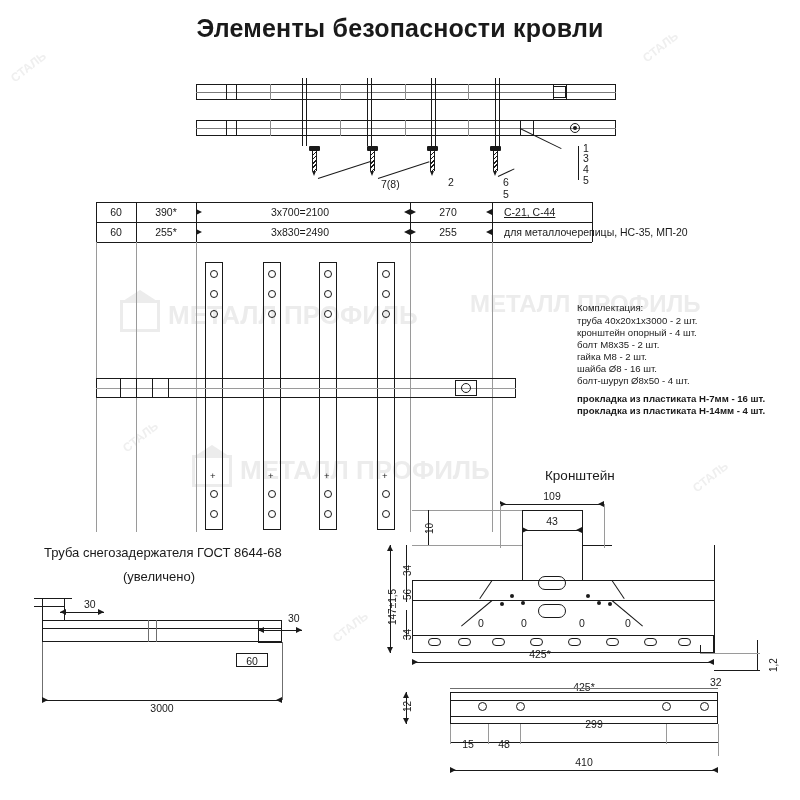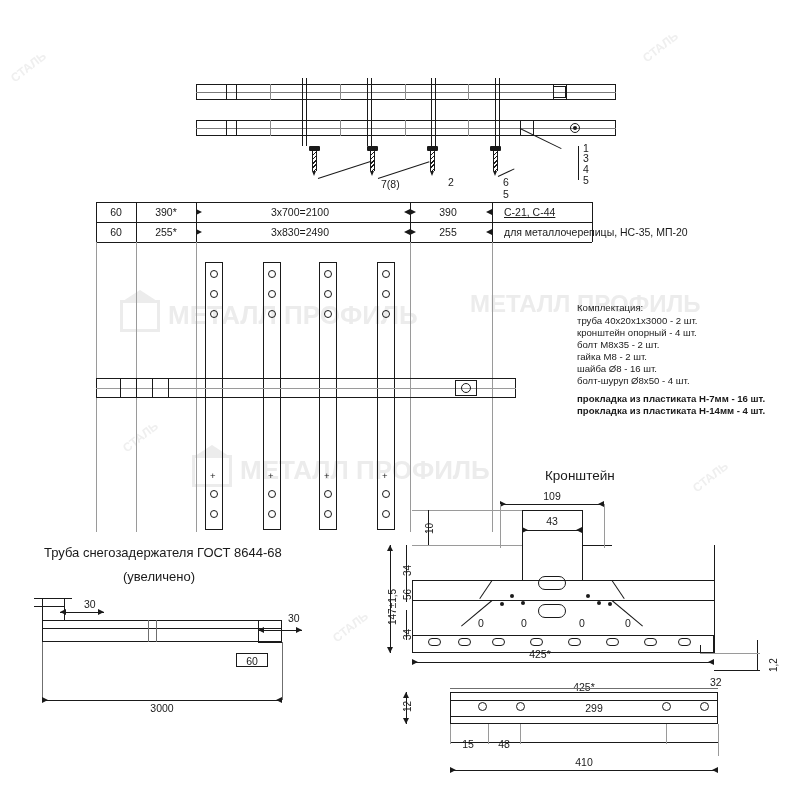--- a/index.html
+++ b/index.html
@@ -88,20 +88,21 @@
   <div class="wm wm-rot" style="left:330px;top:620px;">СТАЛЬ</div>
 
   <div class="wm-house" style="left:120px;top:300px;"></div>
   <div class="wm-logo" style="left:168px;top:300px;">МЕТАЛЛ ПРОФИЛЬ</div>
 
   <div class="wm-house" style="left:192px;top:455px;"></div>
   <div class="wm-logo" style="left:240px;top:455px;">МЕТАЛЛ ПРОФИЛЬ</div>
 
   <div class="wm-logo" style="left:470px;top:290px;font-size:24px;">МЕТАЛЛ ПРОФИЛЬ</div>
 
+  <div class="title">Элементы безопасности кровли</div>
 
   <div class="box" style="left:196px;top:84px;width:420px;height:16px;"></div>
   <div class="ln h" style="left:196px;top:92px;width:420px;background:#7a7a7a;"></div>
 
   <div class="ln v" style="left:226px;top:84px;height:16px;"></div>
   <div class="ln v" style="left:236px;top:84px;height:16px;"></div>
   <div class="ln v" style="left:553px;top:84px;height:16px;"></div>
   <div class="ln v" style="left:566px;top:84px;height:16px;"></div>
   <div class="boxg" style="left:553px;top:86px;width:13px;height:12px;border-color:#1a1a1a;"></div>
 
@@ -172,21 +173,21 @@
   <div class="ln v" style="left:96px;top:202px;height:40px;"></div>
   <div class="ln v" style="left:136px;top:202px;height:40px;"></div>
   <div class="ln v" style="left:196px;top:202px;height:40px;"></div>
   <div class="ln v" style="left:410px;top:202px;height:40px;"></div>
   <div class="ln v" style="left:492px;top:202px;height:40px;"></div>
   <div class="ln v" style="left:592px;top:202px;height:40px;"></div>
 
   <div class="lbl c" style="left:116px;top:206px;">60</div>
   <div class="lbl c" style="left:166px;top:206px;">390*</div>
   <div class="lbl c" style="left:300px;top:206px;">3х700=2100</div>
-  <div class="lbl c" style="left:448px;top:206px;">390</div>
+  <div class="lbl c" style="left:448px;top:206px;">270</div>
   <div class="lbl" style="left:504px;top:206px;text-decoration:underline;">С-21, С-44</div>
 
   <div class="lbl c" style="left:116px;top:226px;">60</div>
   <div class="lbl c" style="left:166px;top:226px;">255*</div>
   <div class="lbl c" style="left:300px;top:226px;">3х830=2490</div>
   <div class="lbl c" style="left:448px;top:226px;">255</div>
   <div class="lbl" style="left:504px;top:226px;">для металлочерепицы, НС-35, МП-20</div>
 
   <div class="arR" style="left:196px;top:209px;"></div>
   <div class="arL" style="left:404px;top:209px;"></div>
@@ -392,21 +393,21 @@
   <div class="vert" style="left:402px;top:712px;font-size:10px;">12</div>
 
   <div class="ln h" style="left:450px;top:742px;width:268px;"></div>
   <div class="ln v gray" style="left:450px;top:724px;height:20px;"></div>
   <div class="ln v gray" style="left:488px;top:724px;height:20px;"></div>
   <div class="ln v gray" style="left:520px;top:724px;height:20px;"></div>
   <div class="ln v gray" style="left:666px;top:724px;height:20px;"></div>
   <div class="ln v gray" style="left:718px;top:724px;height:32px;"></div>
   <div class="lbl c" style="left:468px;top:738px;">15</div>
   <div class="lbl c" style="left:504px;top:738px;">48</div>
-  <div class="lbl c" style="left:594px;top:702px;">299</div>
+  <div class="lbl c" style="left:594px;top:718px;">299</div>
 
   <div class="ln h" style="left:450px;top:770px;width:268px;"></div>
   <div class="arR" style="left:450px;top:767px;"></div>
   <div class="arL" style="left:712px;top:767px;"></div>
   <div class="lbl c" style="left:584px;top:756px;">410</div>
 
   <div class="lbl c" style="left:584px;top:681px;">425*</div>
   <div class="ln h" style="left:450px;top:688px;width:268px;background:#6f6f6f;"></div>
 
 </div>

